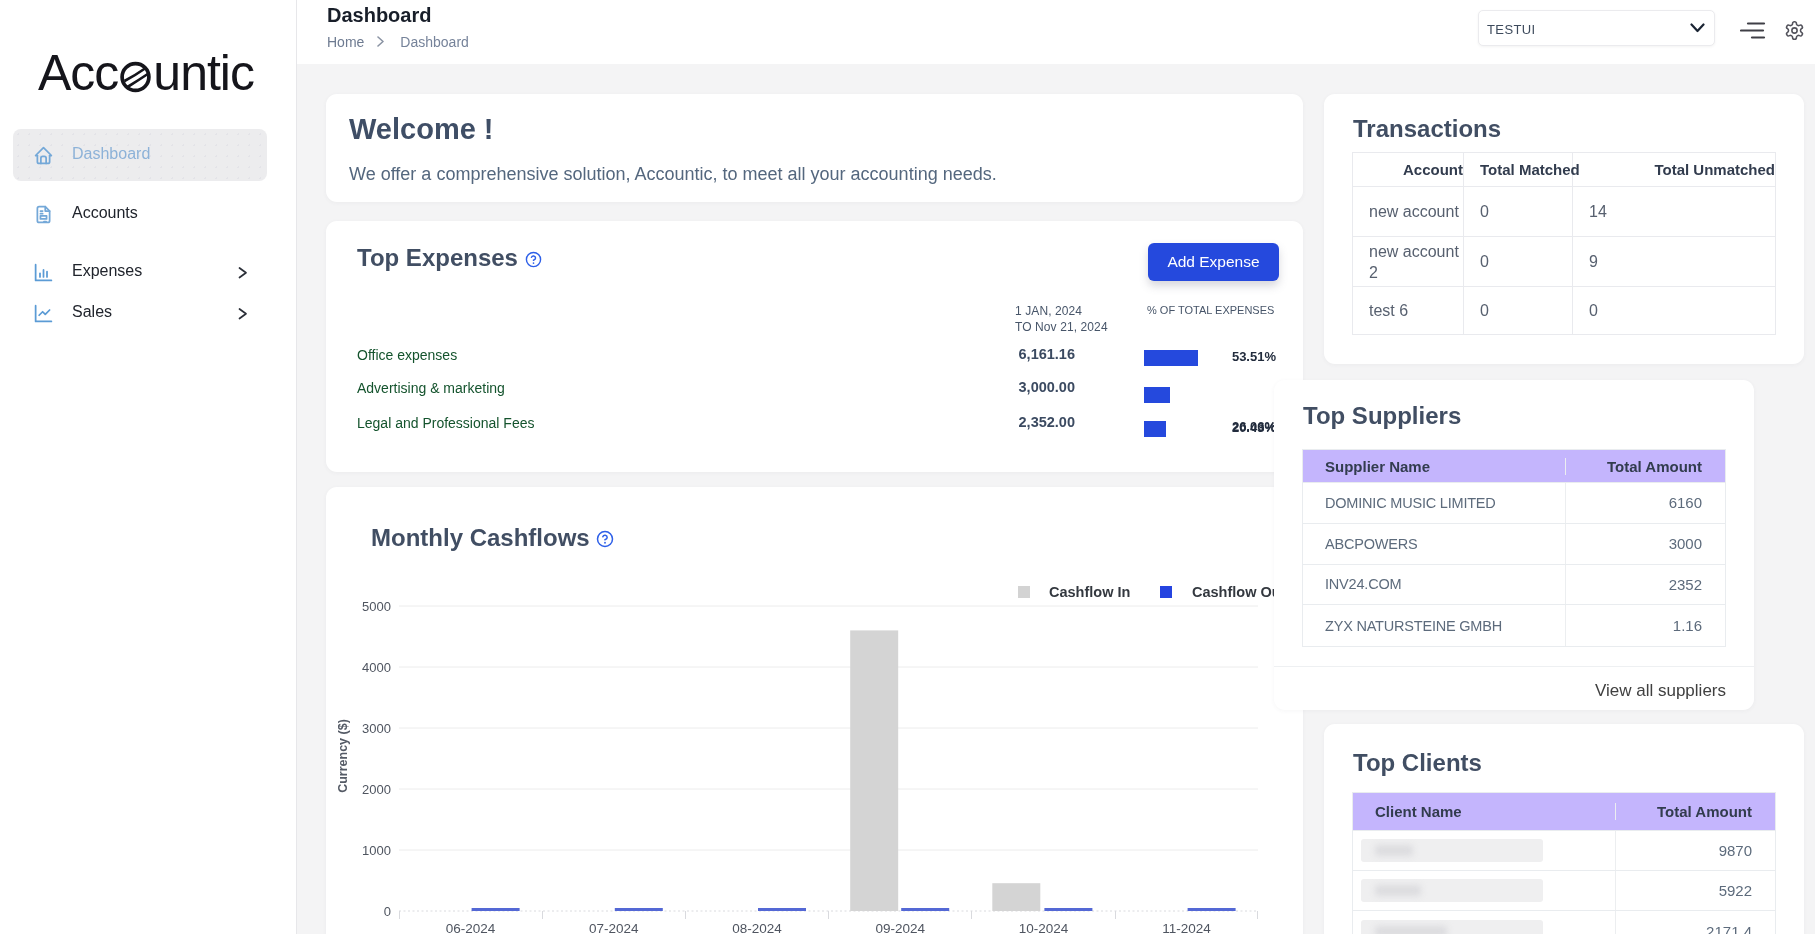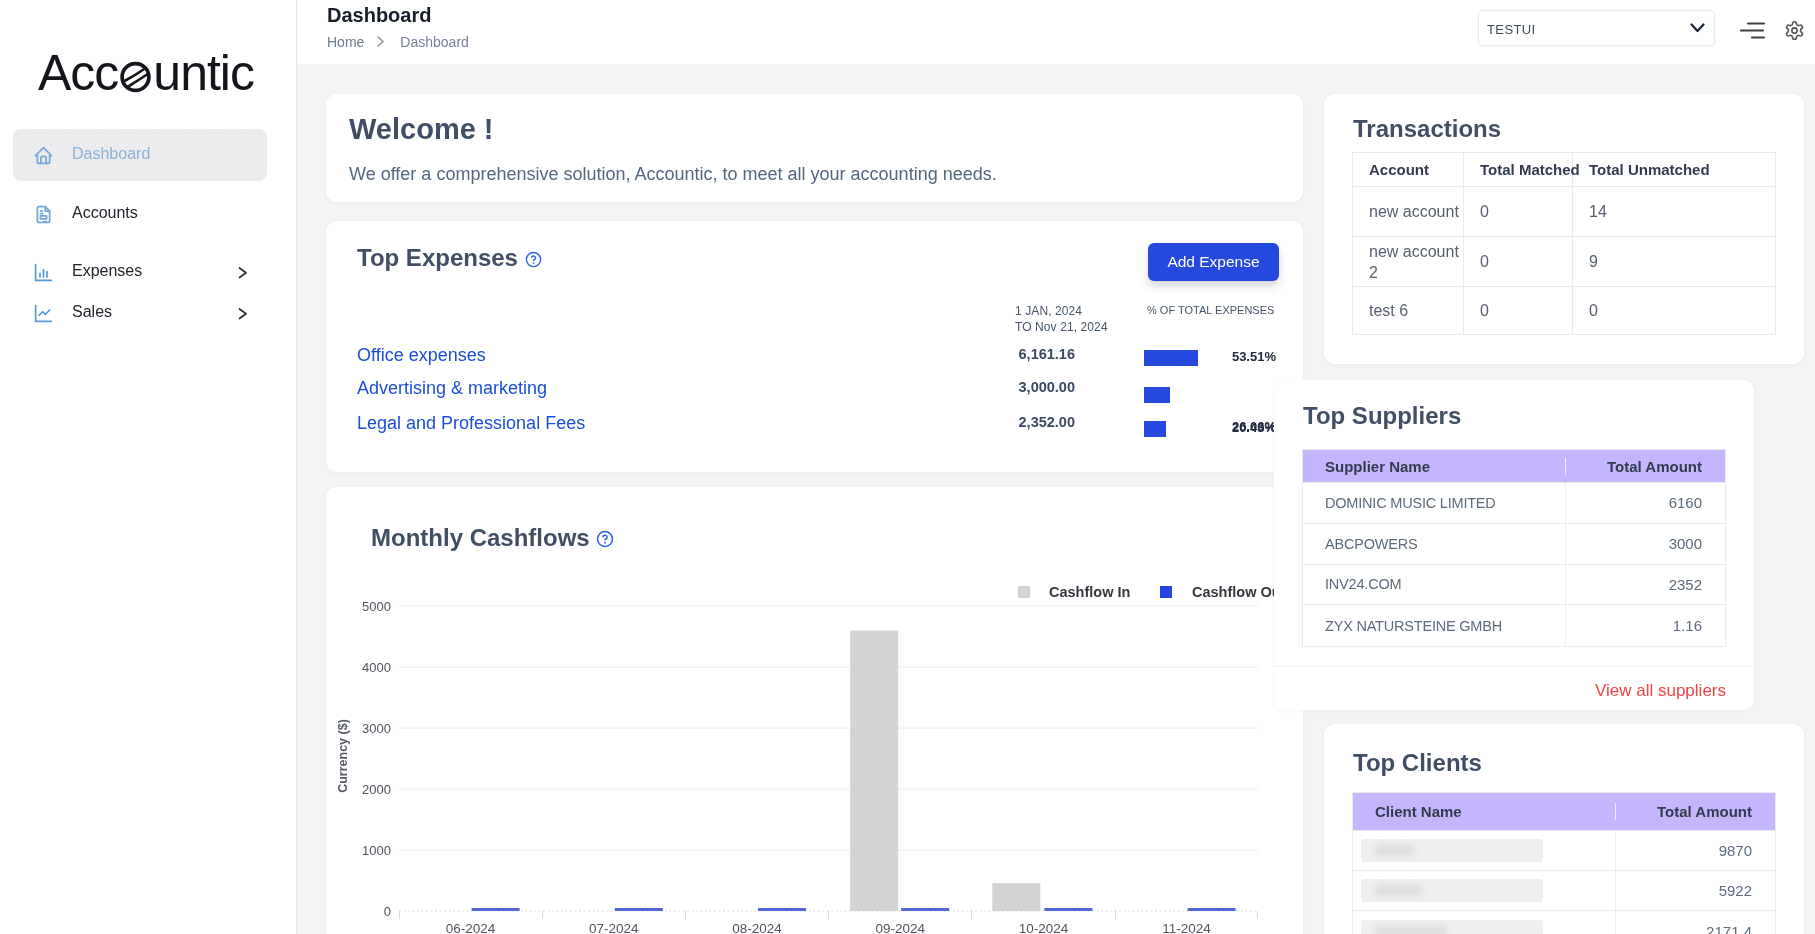--- a/index.html
+++ b/index.html
@@ -36,50 +36,50 @@
 h2.cardtitle { position:absolute; font-size:24px; line-height:24px; font-weight:bold; color:#414e63; }
 
 #card-welcome h1 { position:absolute; left:23px; top:21px; font-size:29px; line-height:29px; font-weight:bold; color:#3f4e66; }
 #card-welcome p { position:absolute; left:23px; top:71px; font-size:18px; line-height:18px; color:#54677e; }
 
 #exp-title { left:31px; top:25px; }
 .qicon { display:inline-block; vertical-align:-2px; }
 #btn-add { position:absolute; left:822px; top:22px; width:131px; height:38px; background:#2549dd; border-radius:6px; color:#fff; font-size:15.5px; text-align:center; line-height:38px; box-shadow:0 5px 8px rgba(100,100,120,0.25); }
 .exp-dates { position:absolute; left:689px; top:83px; font-size:12px; line-height:15.5px; color:#475569; letter-spacing:0.1px; }
 .exp-pcthead { position:absolute; left:821px; top:84px; font-size:11px; line-height:11px; color:#475569; letter-spacing:0px; }
-.exp-lbl { position:absolute; left:31px; font-size:18px; line-height:14px; color:#1d4ed8; }
+.exp-lbl { position:absolute; left:31px; font-size:14px; line-height:14px; color:#14532d; }
 .exp-amt { position:absolute; right:228px; font-size:14.5px; line-height:14.5px; font-weight:600; color:#3b4a61; text-align:right; }
 .exp-bar { position:absolute; left:818px; height:16px; background:#2549dd; }
 .exp-pct { position:absolute; right:27px; font-size:13px; line-height:13px; font-weight:bold; color:#222c3d; text-align:right; }
 
 #chart-title { left:45px; top:39px; }
 #chart-svg { position:absolute; left:0; top:0; }
 
 #tr-title { left:29px; top:23px; }
 #sup-title { left:29px; top:24px; }
 #cli-title { left:29px; top:27px; }
 
 #tr-table { position:absolute; left:28px; top:58px; width:423px; border-collapse:collapse; table-layout:fixed; }
 #tr-table th, #tr-table td { border:1px solid #e9eaee; font-size:16px; color:#57606f; padding:0 0 0 16px; vertical-align:middle; }
-#tr-table th { font-size:15px; font-weight:bold; color:#323c4e; height:34px; text-align:left; white-space:nowrap; overflow:visible; }
+#tr-table th { font-size:15px; font-weight:bold; color:#323c4e; height:34px; text-align:right; white-space:nowrap; overflow:visible; }
 #tr-table td { height:50px; line-height:21px; }
 #tr-table tr.r3 td { height:48px; }
 
 .stable { position:absolute; left:28px; width:424px; border:1px solid #e9ecef; }
 .stable .shead { display:flex; background:#c4b5fd; border-bottom:1px solid #e9ecef; font-size:15px; font-weight:bold; color:#323c4e; }
 .stable .srow { display:flex; border-bottom:1px solid #e9ecef; font-size:14.5px; letter-spacing:-0.2px; color:#5d6b7c; }
 .stable .srow .c2 { font-size:15px; letter-spacing:0; }
 .stable .srow:last-child { border-bottom:none; }
 .stable .c1 { width:262px; padding-left:22px; display:flex; align-items:center; }
 .stable .c2 { flex:1; padding-right:23px; display:flex; align-items:center; justify-content:flex-end; border-left:1px solid #eceef0; }
 #sup-table { top:69px; }
 #sup-table .shead { height:33px; align-items:center; }
 #sup-table .srow { height:40.75px; }
 #sup-divider { position:absolute; left:0; top:286px; width:480px; height:1px; background:#eef0f2; }
-#sup-link { position:absolute; right:28px; top:302px; font-size:17px; line-height:17px; color:#ef4444;margin-left:48px; }
+#sup-link { position:absolute; right:28px; top:302px; font-size:17px; line-height:17px; color:#404040;margin-left:48px; }
 #cli-table { top:68px; }
 #cli-table .shead { height:38px; align-items:center; }
 #cli-table .srow { height:40px; }
 .redact { width:182px; height:23px; margin-left:-14px; background:#efeff0; border-radius:3px; position:relative; overflow:hidden; }
 .redact .smear { position:absolute; left:14px; top:6px; height:11px; background:#dcdcdf; filter:blur(3px); border-radius:3px; }
 </style>
 </head>
 <body>
 
 <div id="sidebar">

